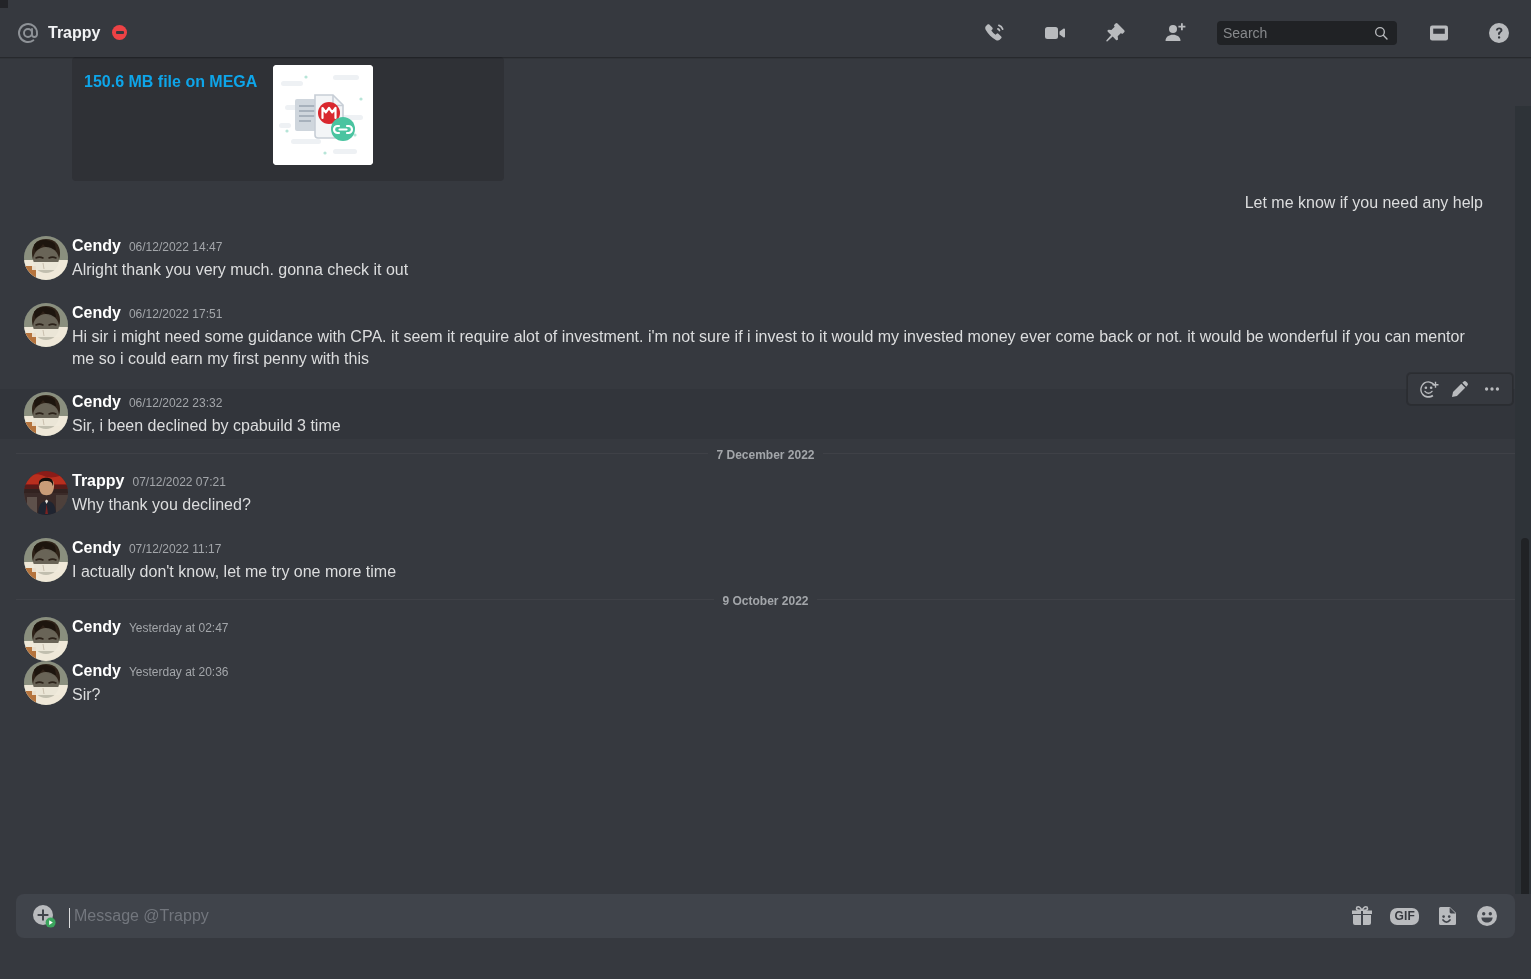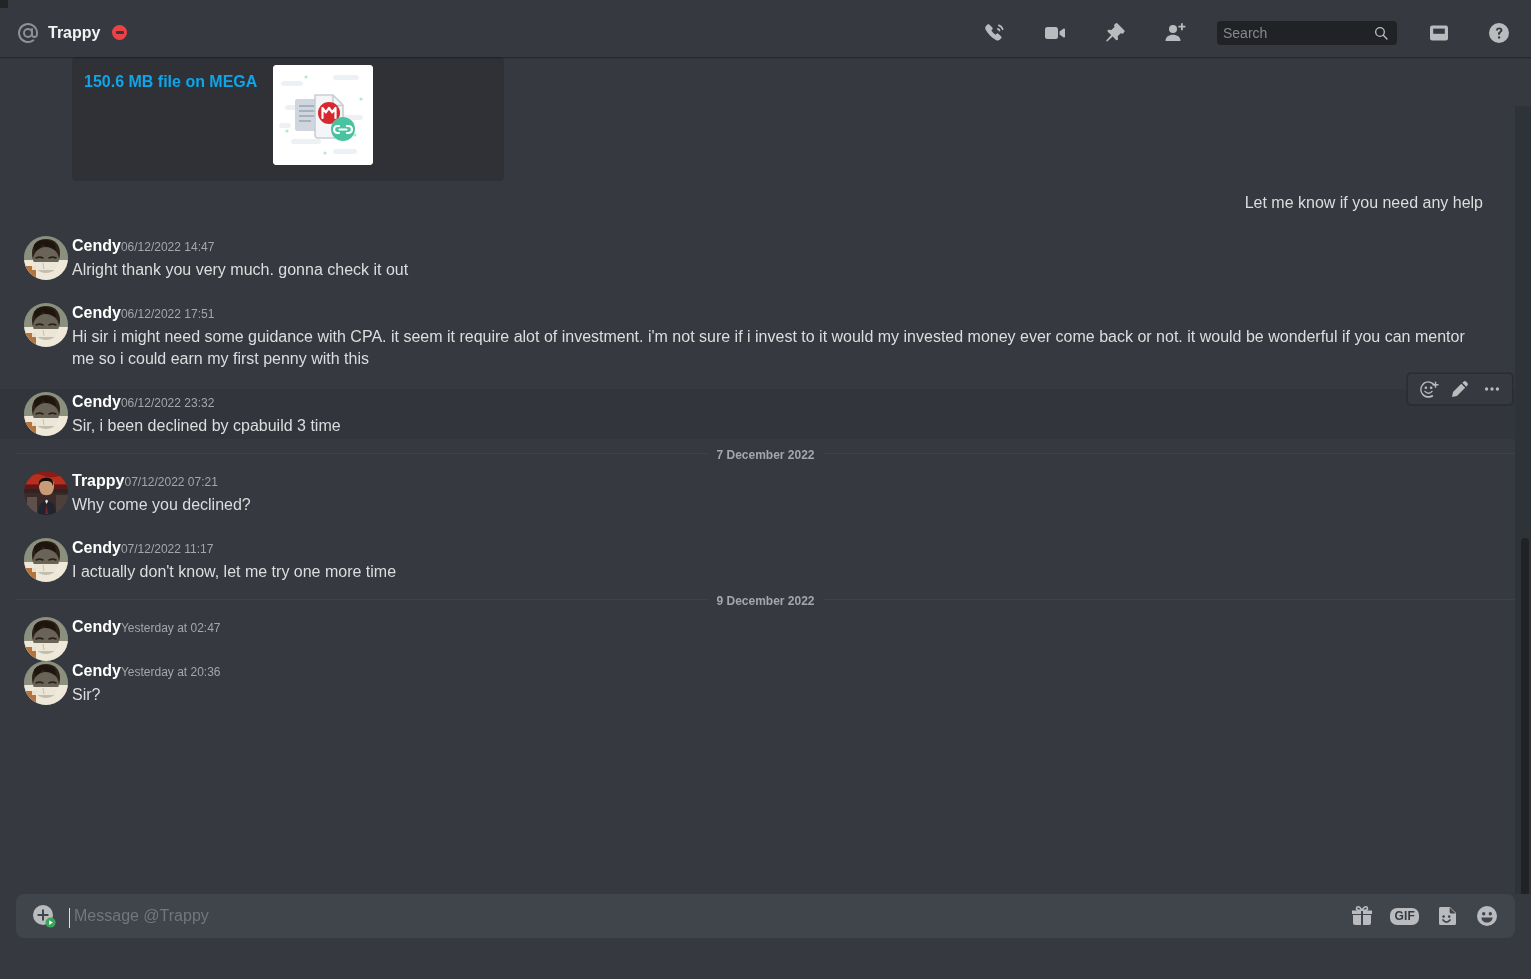--- a/index.html
+++ b/index.html
@@ -117,21 +117,21 @@
   .message.hovered { background: #32353b; }
   .avatar {
     position: absolute;
     left: 24px; top: 3px;
     width: 44px; height: 44px;
     border-radius: 50%;
     overflow: hidden;
     background: #4f545c;
   }
   .avatar svg { display: block; width: 44px; height: 44px; }
-  .msg-head { display: flex; align-items: baseline; line-height: 22px; }
+  .msg-head { display: flex; align-items: baseline; gap: 8px; line-height: 22px; }
   .msg-author {
     color: #ffffff;
     font-size: 16px;
     font-weight: bold;
   }
   .msg-ts {
     color: #a3a6aa;
     font-size: 12px;
     font-weight: normal;
   }
@@ -508,21 +508,21 @@
               <path d="M16 10c3-3 10-3 13 0 2 3 1 9-1 12-2 3-9 3-11 0-2-3-3-9-1-12z" fill="#c99c78"></path>
               <path d="M15 11c1-5 13-6 14 0 .5 2 .2 3-.3 4-.3-4-2.7-5-6.7-5s-6.4 1-6.7 5c-.5-1-.6-2-.3-4z" fill="#140f0c"></path>
               <path d="M21 30l1.6 3 1.6-3-1.6-1.5z" fill="#e8e4dd"></path>
               <path d="M22.6 33l-1.4 10h2.8z" fill="#7a2220"></path>
             </svg>
           </div>
           <div class="msg-head">
             <span class="msg-author">Trappy</span>
             <span class="msg-ts">07/12/2022 07:21</span>
           </div>
-          <div class="msg-body">Why come you declined?</div>
+          <div class="msg-body">Why thank you declined?</div>
         </div>
 
         <div class="message grouped-start">
           <div class="avatar">
             <svg width="44" height="44" viewBox="0 0 44 44">
               <rect width="44" height="44" fill="#8a8f7e"></rect>
               <rect y="24" width="44" height="20" fill="#efe8d8"></rect>
               <rect y="30" width="12" height="14" fill="#b5743e"></rect>
               <path d="M22 3c9 0 14 6 14 14 0 4-1 7-2 9H10c-1-2-2-5-2-9C8 9 13 3 22 3z" fill="#2e2218"></path>
               <path d="M11 15c3-1 6-4 8-7 3 4 8 6 13 6l-1-6c-3-3-7-4-10-4-5 0-9 2-11 5z" fill="#1d150e"></path>
@@ -533,21 +533,21 @@
             </svg>
           </div>
           <div class="msg-head">
             <span class="msg-author">Cendy</span>
             <span class="msg-ts">07/12/2022 11:17</span>
           </div>
           <div class="msg-body">I actually don't know, let me try one more time</div>
         </div>
 
         <div class="date-divider">
-          <span>9 December 2022</span>
+          <span>9 October 2022</span>
         </div>
 
         <div class="message">
           <div class="avatar">
             <svg width="44" height="44" viewBox="0 0 44 44">
               <rect width="44" height="44" fill="#8a8f7e"></rect>
               <rect y="24" width="44" height="20" fill="#efe8d8"></rect>
               <rect y="30" width="12" height="14" fill="#b5743e"></rect>
               <path d="M22 3c9 0 14 6 14 14 0 4-1 7-2 9H10c-1-2-2-5-2-9C8 9 13 3 22 3z" fill="#2e2218"></path>
               <path d="M11 15c3-1 6-4 8-7 3 4 8 6 13 6l-1-6c-3-3-7-4-10-4-5 0-9 2-11 5z" fill="#1d150e"></path>

